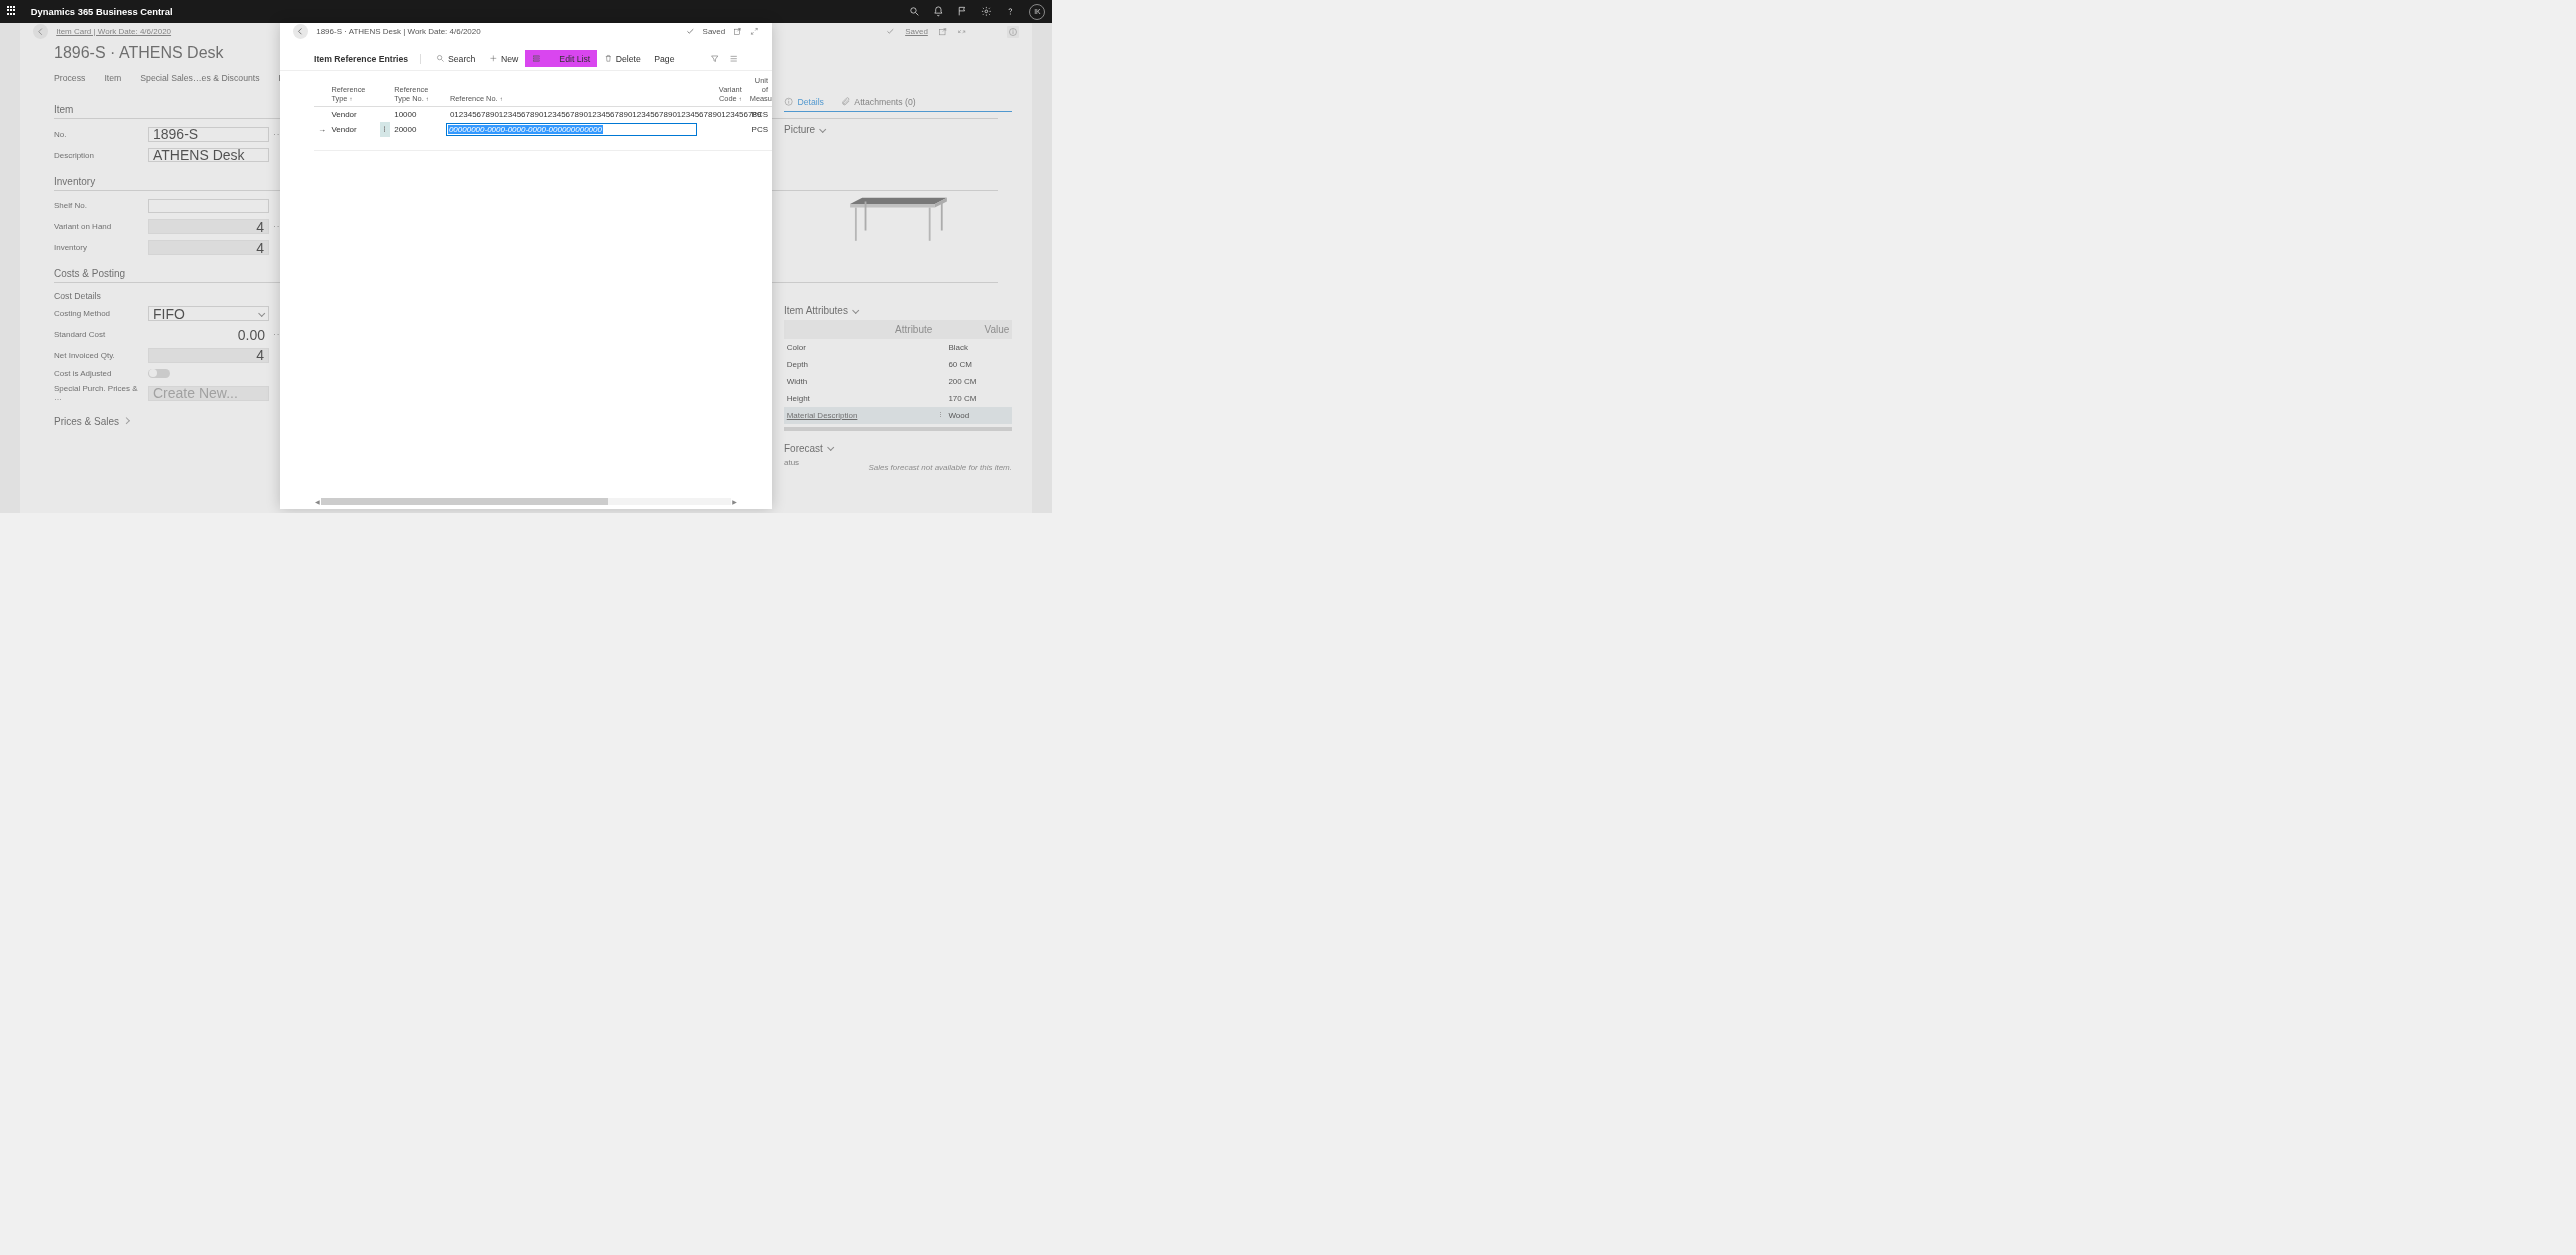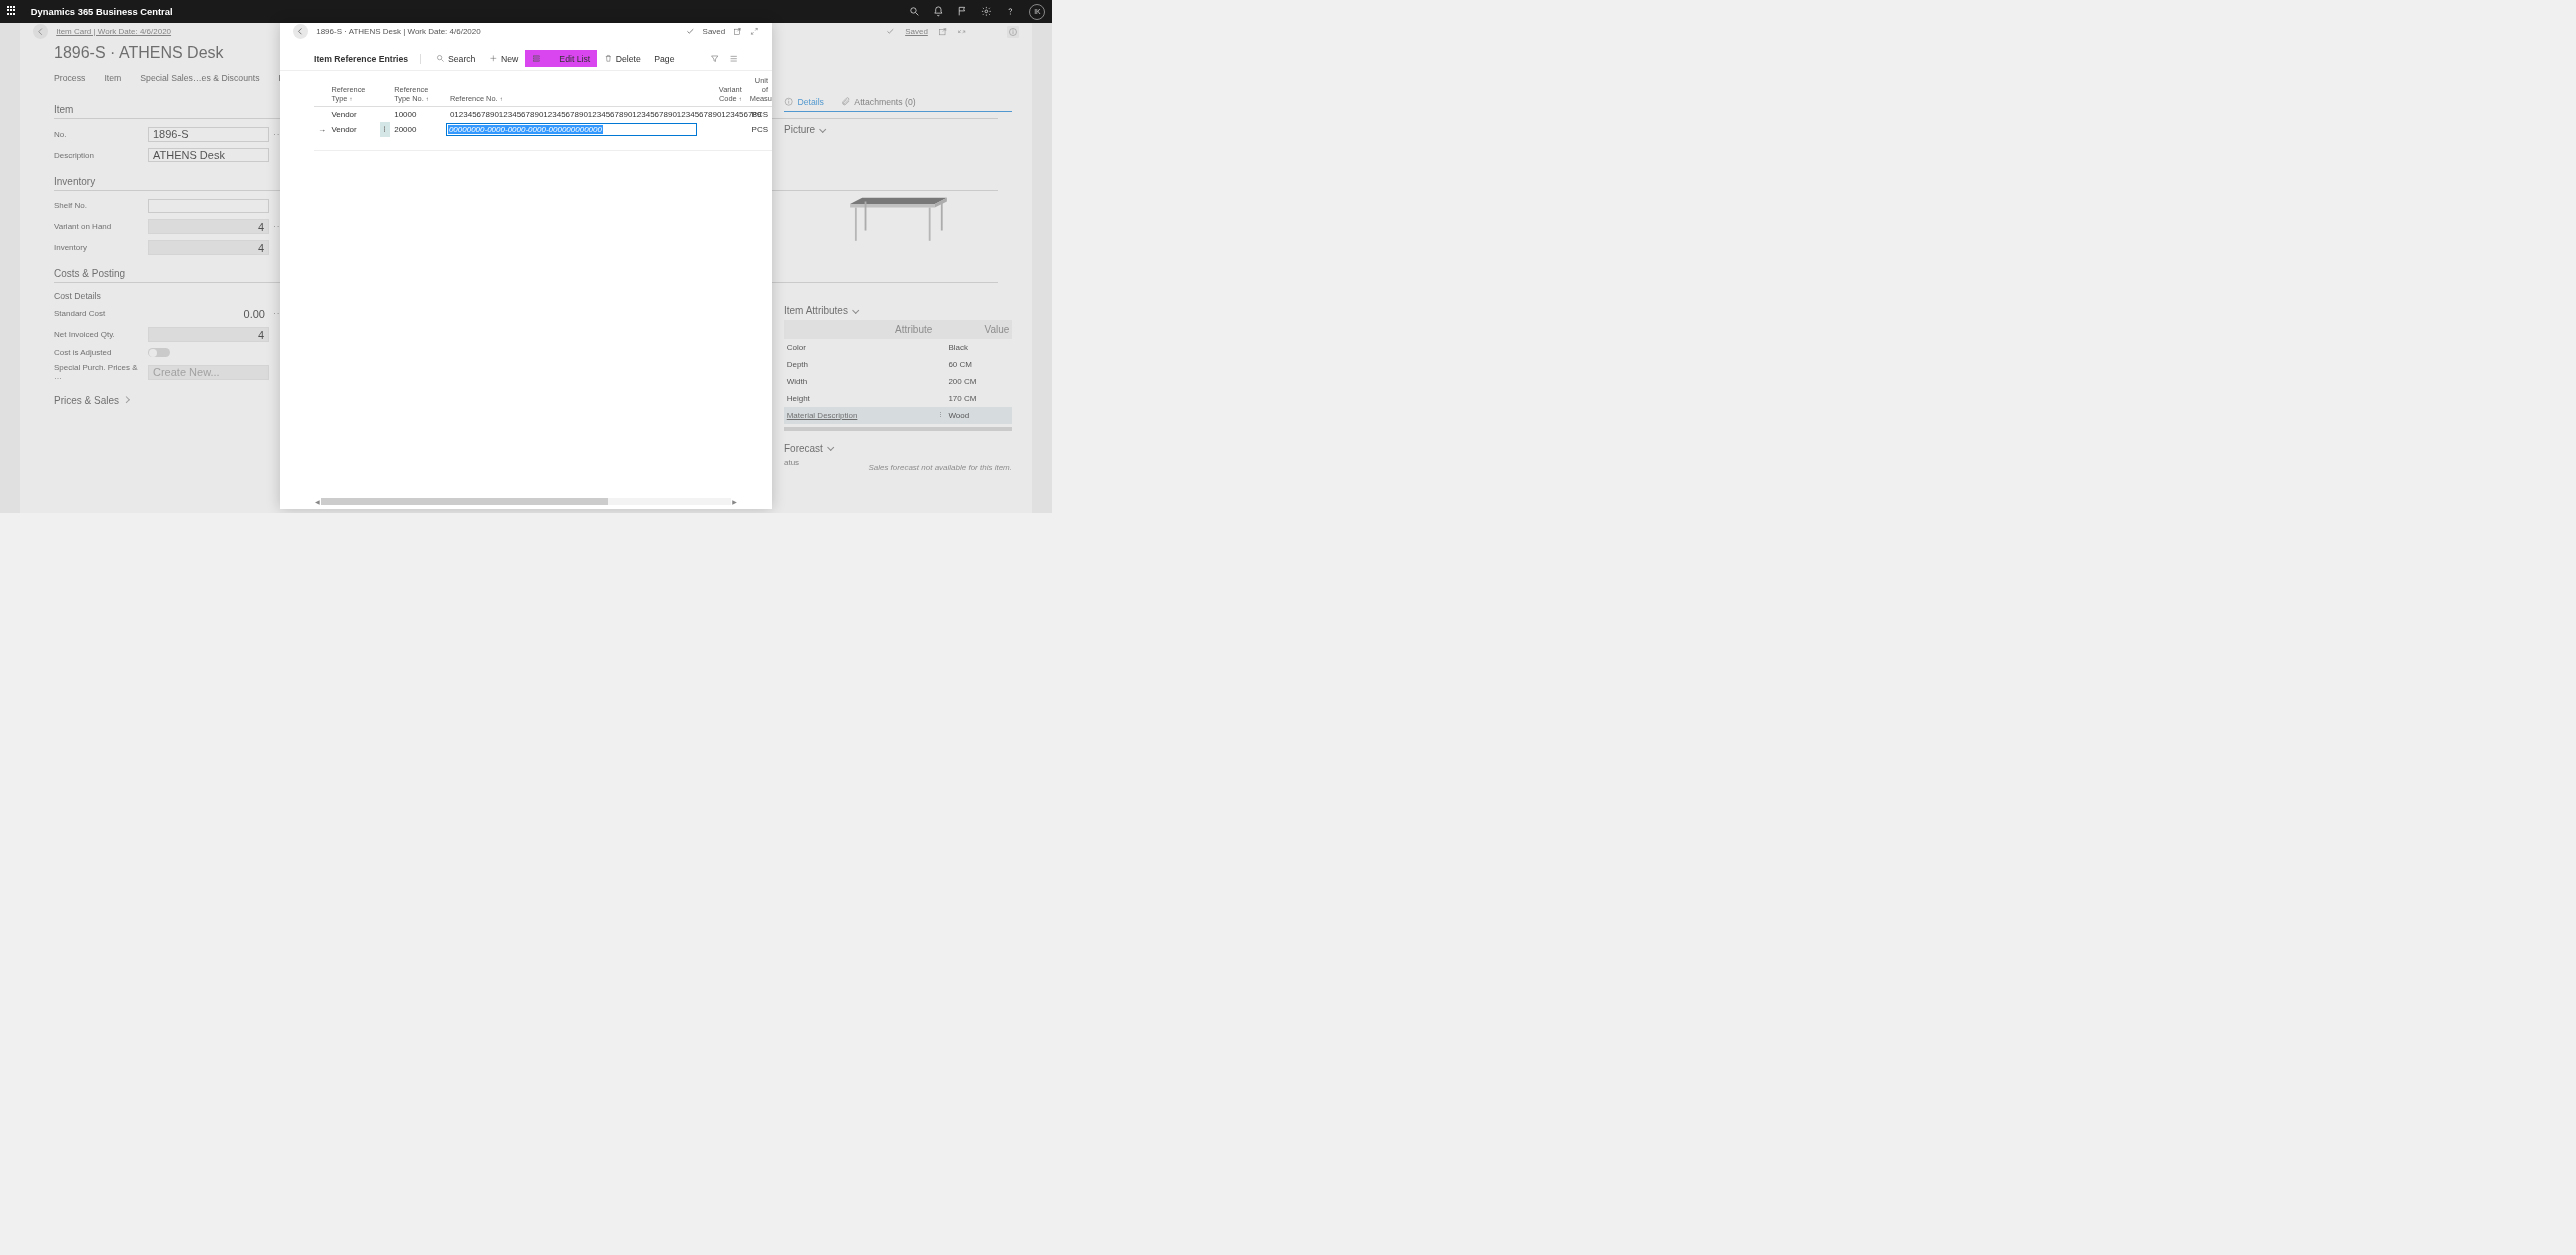--- a/index.html
+++ b/index.html
@@ -27,21 +27,21 @@
 
 .bg-nav { display: flex; gap: 19px; padding: 6.7px 0; font-size: 8.7px; color: #333; border-bottom: 0.7px solid transparent; }
 
 .section-title { font-size: 10px; font-weight: 400; color: #333; margin-top: 13.4px; margin-bottom: 8px; border-bottom: 0.7px solid #ccc; padding-bottom: 2.7px; }
 .subsection-title { font-size: 8.7px; color: #333; margin: 6.7px 0 5.4px 0; }
 
 .field-row { display: flex; align-items: center; margin-bottom: 6px; font-size: 8px; }
 .field-row .label { width: 94px; color: #333; position: relative; }
 .field-row .label::after { content: ""; position: absolute; left: 0; right: -3.4px; bottom: 2.7px; border-bottom: 0.7px dotted #bbb; z-index: -1; }
 .field-row .label span { background: #fff; padding-right: 2px; }
-.field-row .input { width: 121px; height: 14.8px; border: 0.7px solid #ccc; background: #fff; padding: 0 4px; display: flex; align-items: center; font-size: 11px; }
+.field-row .input { width: 121px; height: 14.8px; border: 0.7px solid #ccc; background: #fff; padding: 0 4px; display: flex; align-items: center; font-size: 14px; }
 .field-row .input.ro { background: #e8e8e8; border-color: #ddd; justify-content: flex-end; }
 .field-row .input.select { justify-content: space-between; }
 .field-row .input.link { color: #0078d4; }
 .field-row .more { width: 13.4px; text-align: center; color: #666; margin-left: 2.7px; letter-spacing: 0.7px; }
 
 .toggle { width: 21.5px; height: 9.4px; border-radius: 4.7px; background: #ccc; position: relative; }
 .toggle::after { content: ""; position: absolute; top: 0.7px; left: 0.7px; width: 8px; height: 8px; background: #fff; border-radius: 50%; }
 
 .bg-side .tablink { display: flex; align-items: center; gap: 4px; color: #0078d4; font-size: 8.7px; }
 .bg-side .tabs { display: flex; gap: 17px; border-bottom: 0.7px solid #0078d4; padding-bottom: 4px; margin-bottom: 6.7px; }
@@ -211,20 +211,27 @@
         <div class="input ro">4</div>
         <div class="more">···</div>
       </div>
       <div class="field-row">
         <div class="label"><span>Inventory</span></div>
         <div class="input ro">4</div>
       </div>
 
       <div class="section-title">Costs &amp; Posting</div>
       <div class="subsection-title">Cost Details</div>
+      <div class="field-row">
+        <div class="label"><span>Costing Method</span></div>
+        <div class="input select">
+          <span>FIFO</span>
+          <span class="chev"></span>
+        </div>
+      </div>
       <div class="field-row">
         <div class="label"><span>Standard Cost</span></div>
         <div class="input" style="border:none;justify-content:flex-end">0.00</div>
         <div class="more">···</div>
       </div>
       <div class="field-row">
         <div class="label"><span>Net Invoiced Qty.</span></div>
         <div class="input ro">4</div>
       </div>
       <div class="field-row">

